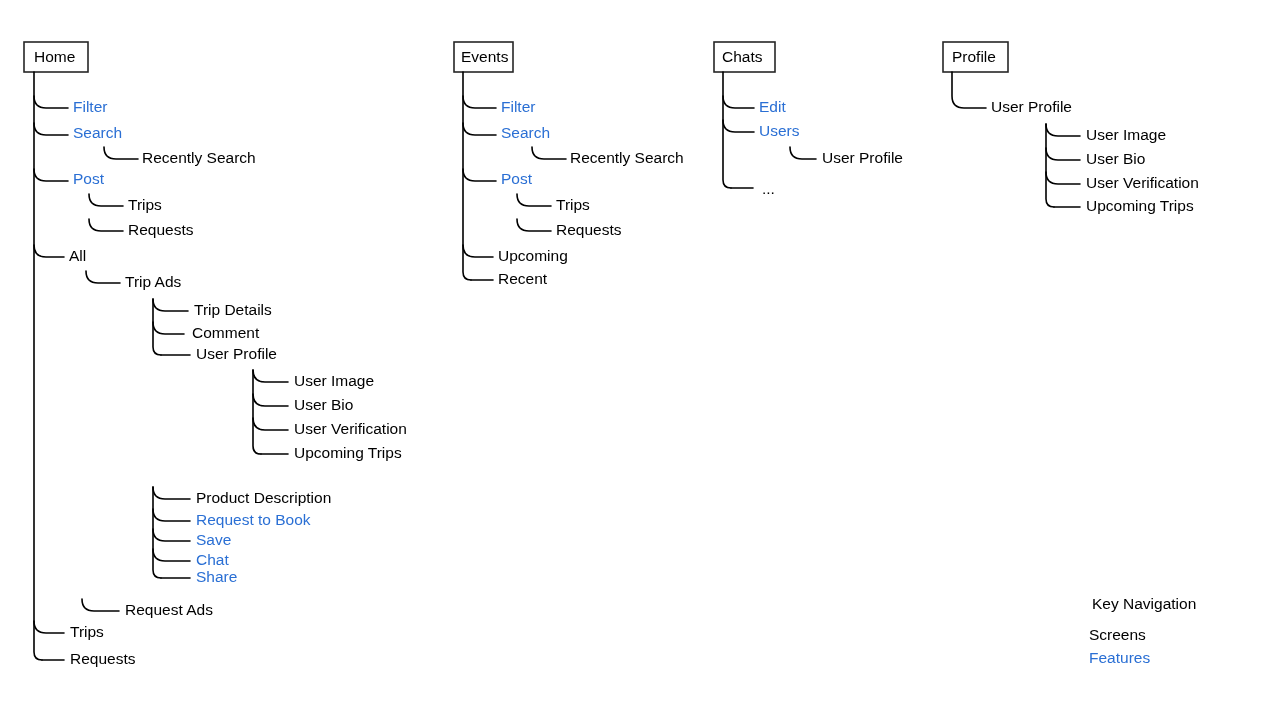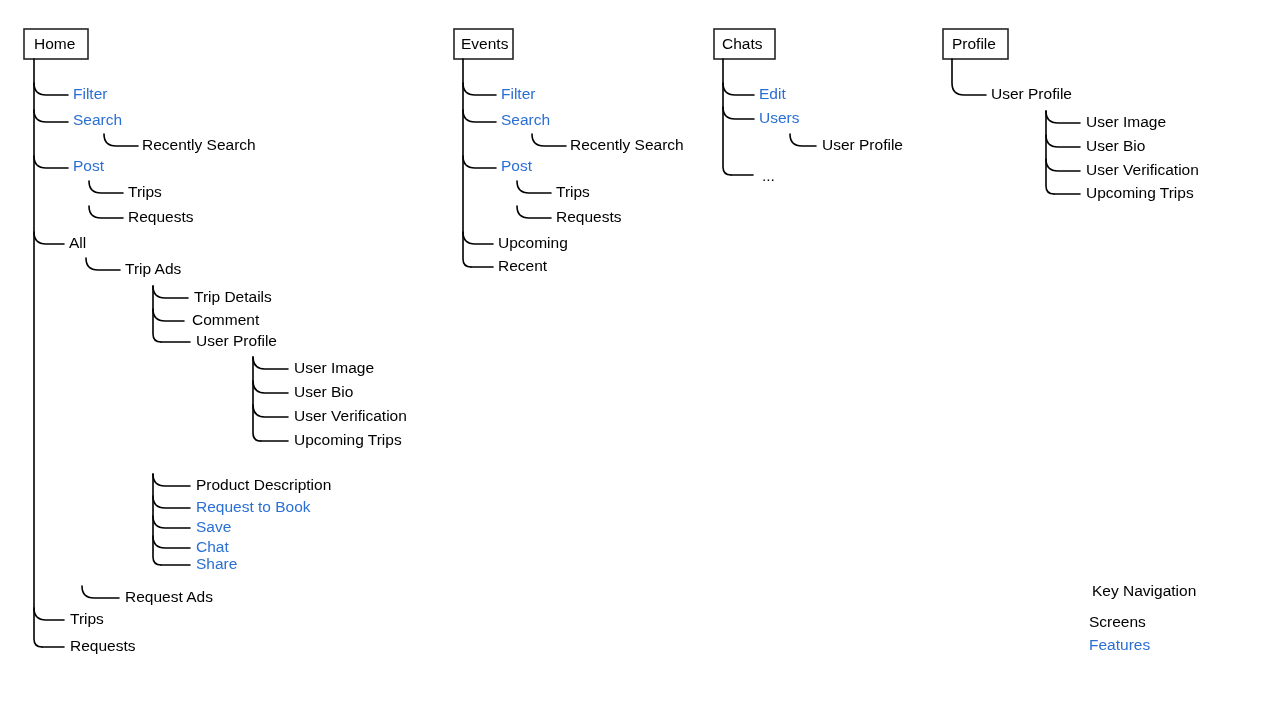--- a/index.html
+++ b/index.html
@@ -12,21 +12,21 @@
     width: 1288px;
     height: 725px;
     font-family: "Liberation Sans", sans-serif;
     position: relative;
     overflow: hidden;
     color: #000000;
   }
   #diagram-root {
     position: absolute;
     left: 0;
-    top: 3px;
+    top: 16px;
     width: 1288px;
     height: 628px;
   }
   svg.tree-canvas {
     position: absolute;
     left: 0;
     top: 0;
     width: 1288px;
     height: 725px;
     display: block;

